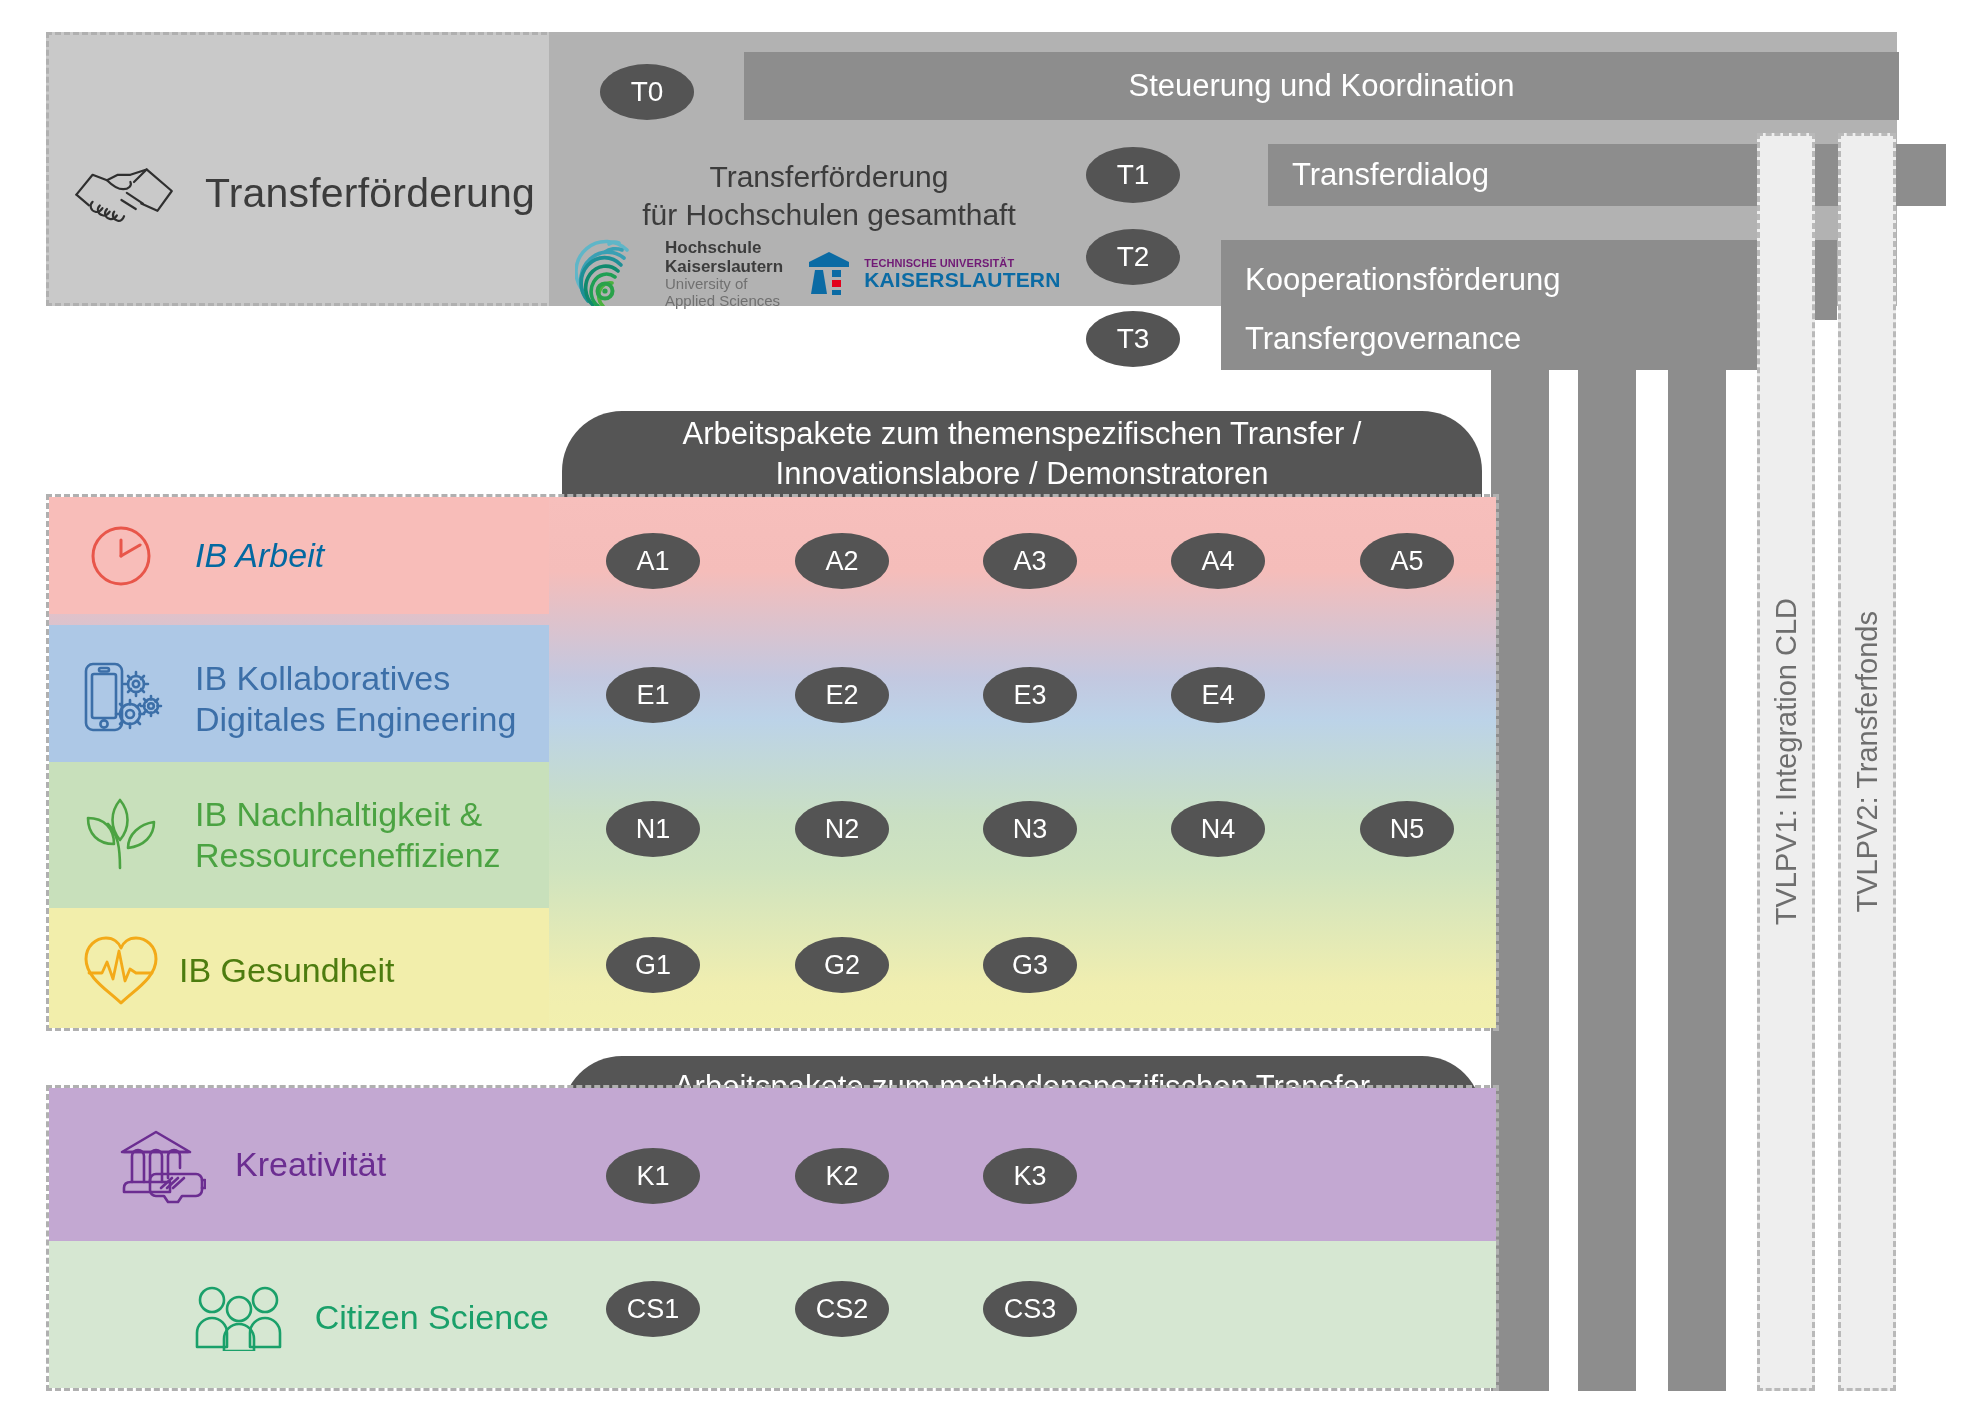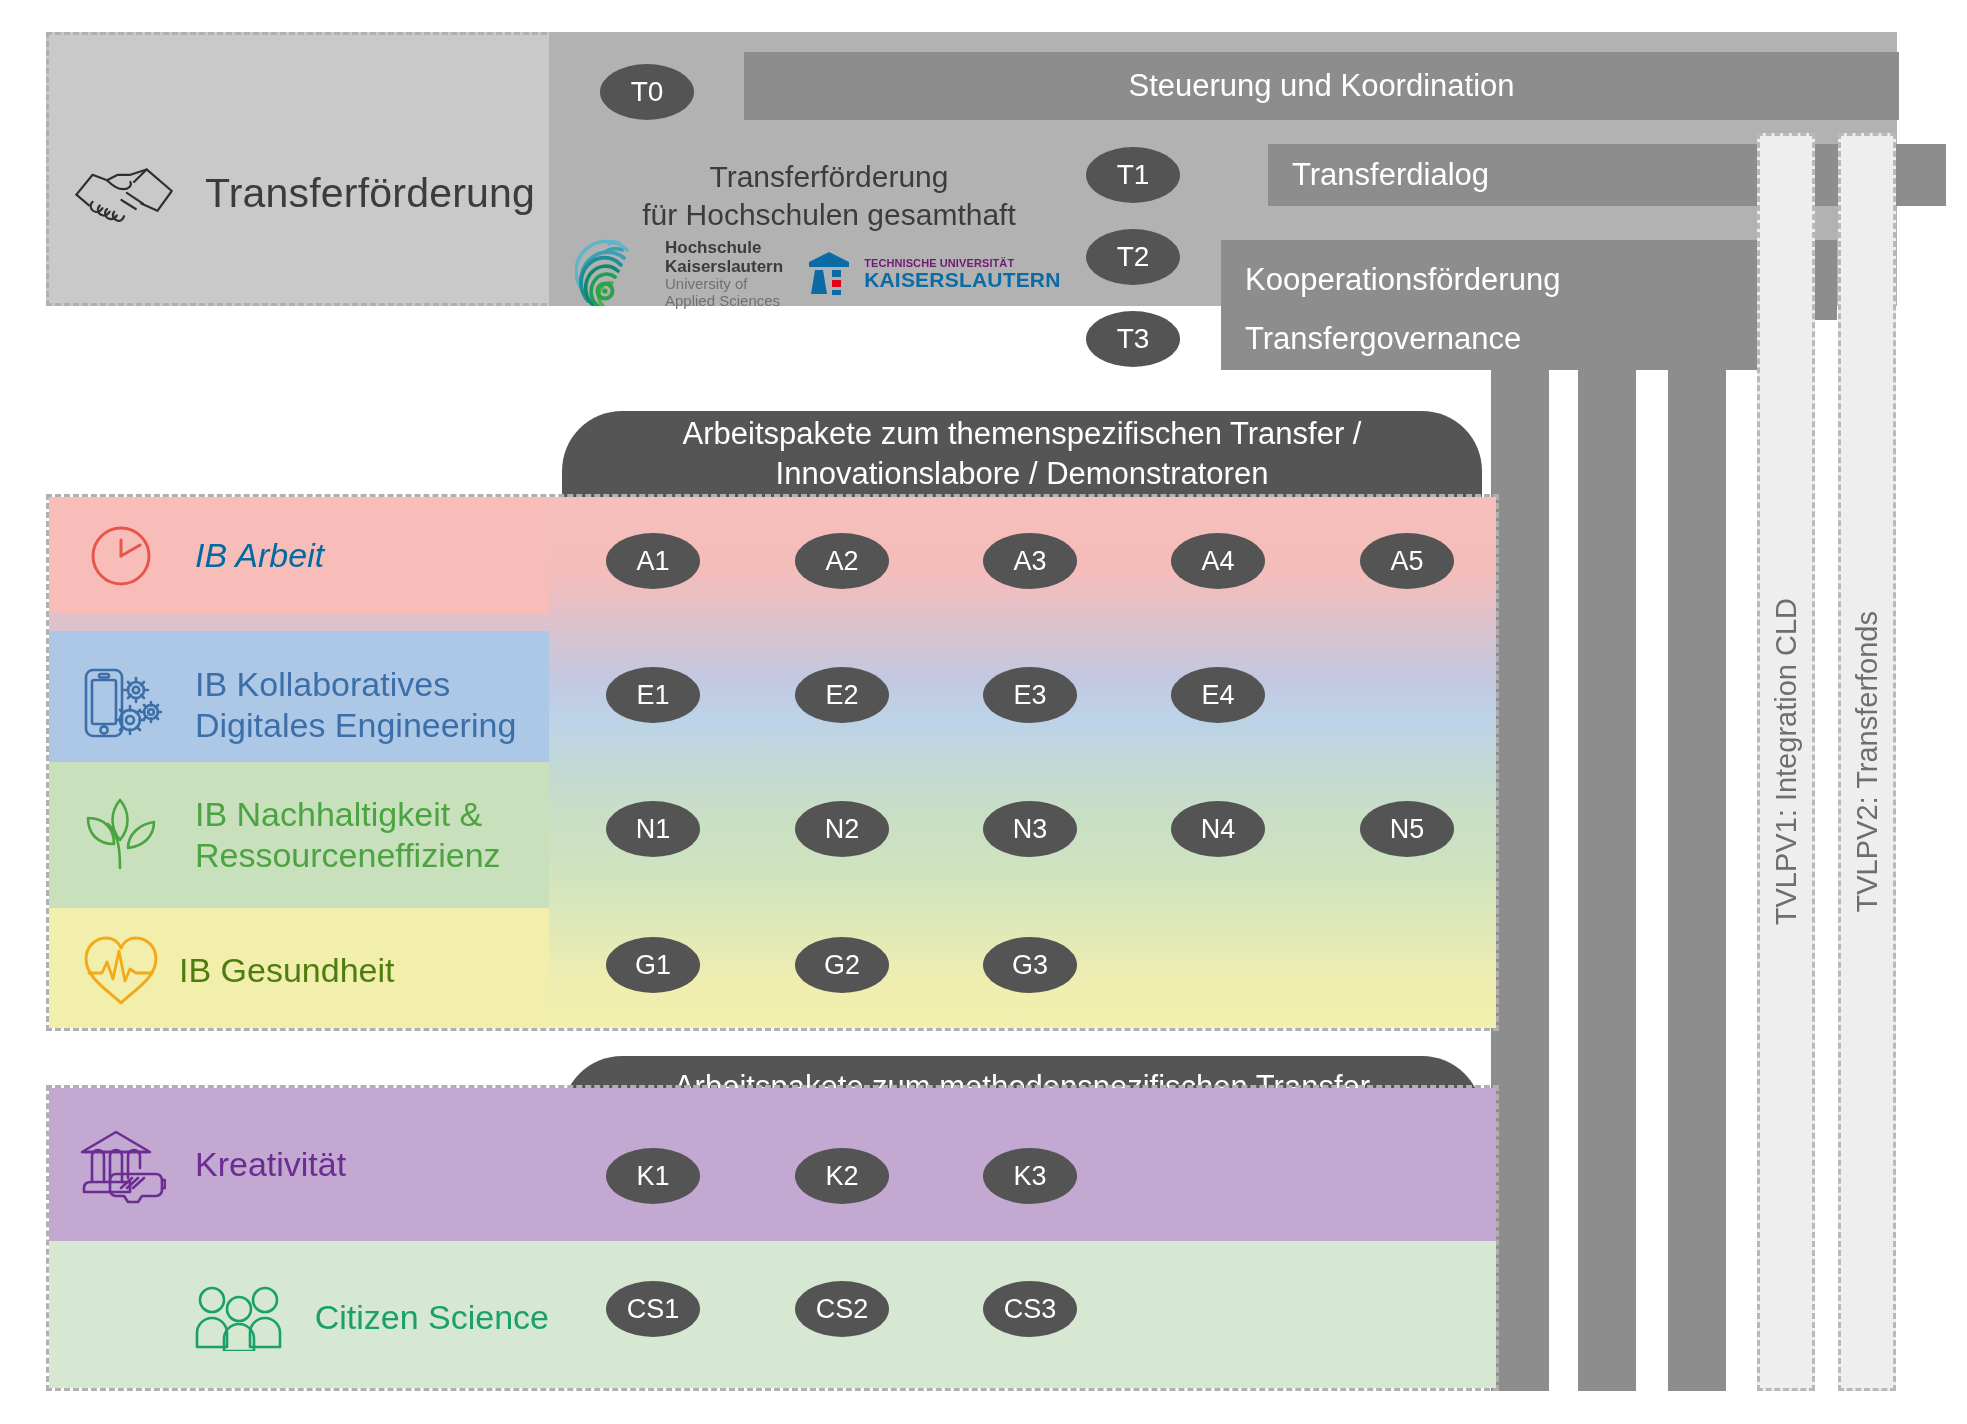--- a/index.html
+++ b/index.html
@@ -52,21 +52,21 @@
 
   
   #sec1{left:46px;top:494px;width:1453px;height:537px;border:3px dashed #b0b0b0;overflow:hidden;}
   #sec1-grad{position:absolute;left:0;top:0;width:100%;height:100%;
      background:linear-gradient(180deg,#f7bfbc 0%,#f5bdba 14%,#c3c8e0 34%,#bcd3e8 42%,#c9dfc4 60%,#cfe3bf 70%,#f0eeb0 92%,#f2f0ae 100%);}
   .leftcell{position:absolute;left:0;width:500px;display:flex;align-items:center;}
   .leftcell .lbl{font-size:34px;line-height:1.22;}
   .leftcell .ico{width:108px;display:flex;justify-content:center;align-items:center;margin-left:18px;}
 
   #c-arbeit{top:0;height:117px;background:#f8bdb9;}
-  #c-eng{top:134px;height:148px;background:#adc8e6;}
+  #c-eng{top:128px;height:148px;background:#adc8e6;}
   #c-nach{top:265px;height:146px;background:#c8e0bb;}
   #c-ges{top:411px;height:126px;background:#f2eeab;}
 
   
   #sec2{left:46px;top:1085px;width:1453px;height:306px;border:3px dashed #b0b0b0;overflow:hidden;}
   #c-krea{top:0;height:153px;background:#c3a8d2;}
   #c-cs{top:153px;height:153px;background:#d6e7d2;justify-content:flex-end;}
   #sec2 .rowbg{position:absolute;left:0;width:100%;}
 
   
@@ -282,21 +282,21 @@
   <div class="wp" style="left:606px;top:937px;">G1</div>
   <div class="wp" style="left:795px;top:937px;">G2</div>
   <div class="wp" style="left:983px;top:937px;">G3</div>
 
   <div class="abs banner" id="banner2">Arbeitspakete zum methodenspezifischen Transfer</div>
 
   <div class="abs" id="sec2">
     <div class="rowbg" style="top:0;height:153px;background:#c3a8d2;"></div>
     <div class="rowbg" style="top:153px;height:153px;background:#d6e7d2;"></div>
 
-    <div class="leftcell" id="c-krea" style="background:transparent;">
+    <div class="leftcell" id="c-krea" style="background:transparent;padding-left:40px;">
       <span class="ico">
         <svg width="90" height="78" viewBox="0 0 90 78" fill="none" stroke="#6b2d91" stroke-width="2.6" stroke-linejoin="round" stroke-linecap="round">
           <path d="M6 26 L40 6 L74 26 Z"></path>
           <path d="M8 26 L72 26"></path>
           <path d="M16 30 v26 M16 30 a6 6 0 0 1 12 0 v26"></path>
           <path d="M34 30 v26 M34 30 a6 6 0 0 1 12 0 v26"></path>
           <path d="M52 30 v22 M52 30 a6 6 0 0 1 12 0 v12"></path>
           <path d="M8 62 C8 58 11 56 15 56 L54 56 L54 66 L8 66 Z"></path>
           <path d="M40 48 L80 48 a6 6 0 0 1 6 6 v10 a6 6 0 0 1 -6 6 L66 70 L62 76 L52 76 L48 70 L40 70 a6 6 0 0 1 -6 -6 v-10 a6 6 0 0 1 6 -6 Z"></path>
           <path d="M86 54 h3 v8 h-3"></path>

